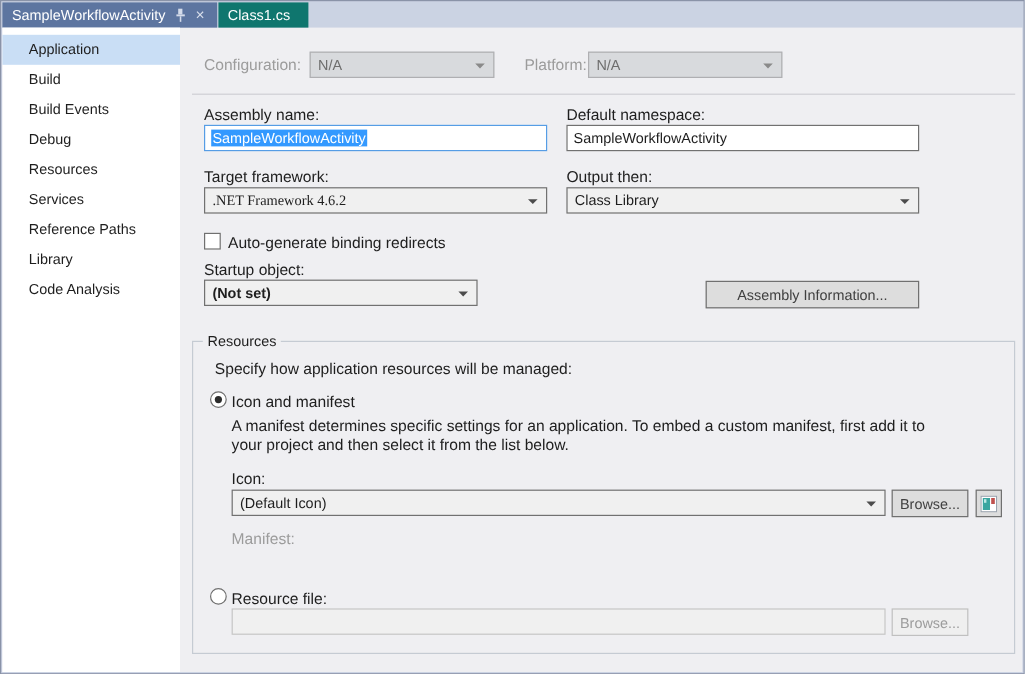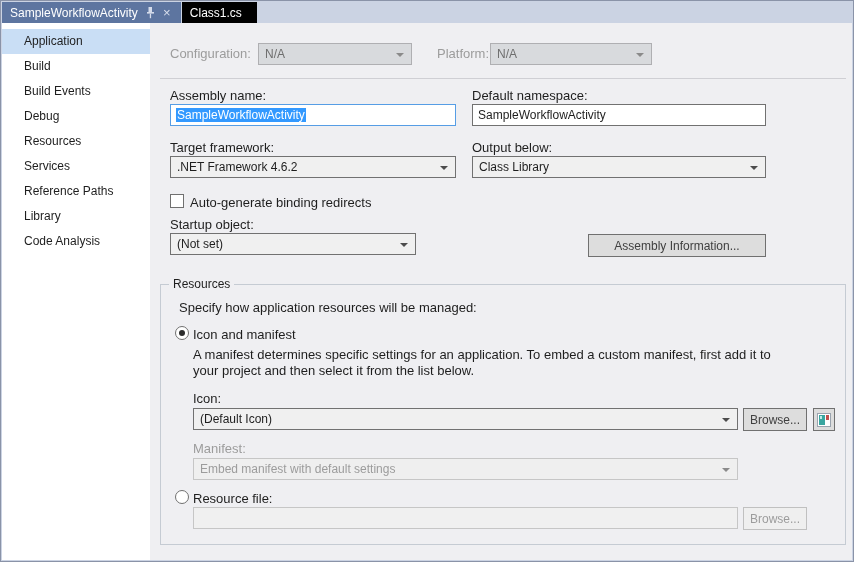--- a/index.html
+++ b/index.html
@@ -5,21 +5,21 @@
   * { margin:0; padding:0; box-sizing:border-box; }
   html,body { background:#ffffff; }
   body { font-family:"Liberation Sans", sans-serif; }
 
   .window { width:854px; height:562px; background:#CBD3E3; border:1px solid #8A93A8; padding:1px; position:relative; overflow:hidden; }
 
   
   .tabstrip { height:21px; display:flex; align-items:stretch; }
   .tab { display:flex; align-items:center; padding:0 8px; font-size:12px; color:#FFFFFF; cursor:pointer; white-space:nowrap; }
   .tab.active { background:#5D75A0; }
-  .tab.inactive { background:#000000; margin-left:1px; }
+  .tab.inactive { background:#0f766e; margin-left:1px; }
   .tab .tab-label { margin-right:7px; }
   .tab-pin { width:11px; height:12px; margin-right:5px; display:flex; align-items:center; }
   .tab-close { font-size:13px; line-height:12px; color:#D9DFEC; width:12px; text-align:center; }
 
   
   .body { display:flex; height:537px; background:#EFEFF2; }
   .sidebar { width:148px; background:#FFFFFF; padding-top:6px; }
   .side-item { height:25px; line-height:25px; padding-left:22px; font-size:12px; color:#1E1E1E; cursor:pointer; white-space:nowrap; }
   .side-item.selected { background:#C9DEF5; }
 
@@ -101,34 +101,34 @@
 
       <div class="lbl" style="left:20px; top:65px;">Assembly name:</div>
       <div class="lbl" style="left:322px; top:65px;">Default namespace:</div>
 
       <div class="textbox focused" style="left:20px; top:81px; width:286px;">
         <span class="sel">SampleWorkflowActivity</span>
       </div>
       <input class="textbox" style="left: 322px; top: 81px; width: 294px;" value="SampleWorkflowActivity">
 
       <div class="lbl" style="left:20px; top:117px;">Target framework:</div>
-      <div class="lbl" style="left:322px; top:117px;">Output below:</div>
+      <div class="lbl" style="left:322px; top:117px;">Output then:</div>
 
-      <div class="combo" style="left:20px; top:133px; width:286px;">
+      <div class="combo" style="left:20px; top:133px; width:286px;font-family:Liberation Serif, serif;">
         <span>.NET Framework 4.6.2</span>
       </div>
       <div class="combo" style="left:322px; top:133px; width:294px;">
         <span>Class Library</span>
       </div>
 
       <div class="checkbox" style="left:20px; top:171px;"></div>
       <div class="lbl" style="left:40px; top:172px;">Auto-generate binding redirects</div>
 
       <div class="lbl" style="left:20px; top:194px;">Startup object:</div>
-      <div class="combo" style="left:20px; top:210px; width:246px;">
+      <div class="combo" style="left:20px; top:210px; width:228px;font-weight:bold;">
         <span>(Not set)</span>
       </div>
       <button class="btn" style="left:438px; top:211px; width:178px; height:23px;">Assembly Information...</button>
 
       <div class="groupbox" style="left:10px; top:261px; width:686px; height:261px;">
         <div class="grouprel">
           <div class="group-title">Resources</div>
 
           <div class="lbl" style="left:18px; top:15px;">Specify how application resources will be managed:</div>
 
@@ -148,23 +148,20 @@
               <svg width="14" height="14" viewBox="0 0 14 14">
                 <rect x="0.5" y="0.5" width="13" height="13" fill="#FFFFFF" stroke="#9AA3AE"></rect>
                 <rect x="2" y="2" width="6" height="10" fill="#3AA6A0"></rect>
                 <rect x="3" y="3" width="2" height="3" fill="#BFEAE6"></rect>
                 <rect x="9" y="2" width="3" height="5" fill="#C0504D"></rect>
               </svg>
             </span>
           </button>
 
           <div class="lbl disabled" style="left:32px; top:156px;">Manifest:</div>
-          <div class="combo disabled" style="left:32px; top:173px; width:545px; color:#9C9C9C; background:#EFEFEF; border-color:#C6C6C6;">
-            <span>Embed manifest with default settings</span>
-          </div>
 
           <div class="radio" style="left:14px; top:205px;"></div>
           <div class="lbl" style="left:32px; top:206px;">Resource file:</div>
 
           <input class="textbox disabled" style="left: 32px; top: 222px; width: 545px;" disabled="">
           <button class="btn disabled" style="left:582px; top:222px; width:64px; height:23px;" disabled="">Browse...</button>
         </div>
       </div>
 
     </div>

